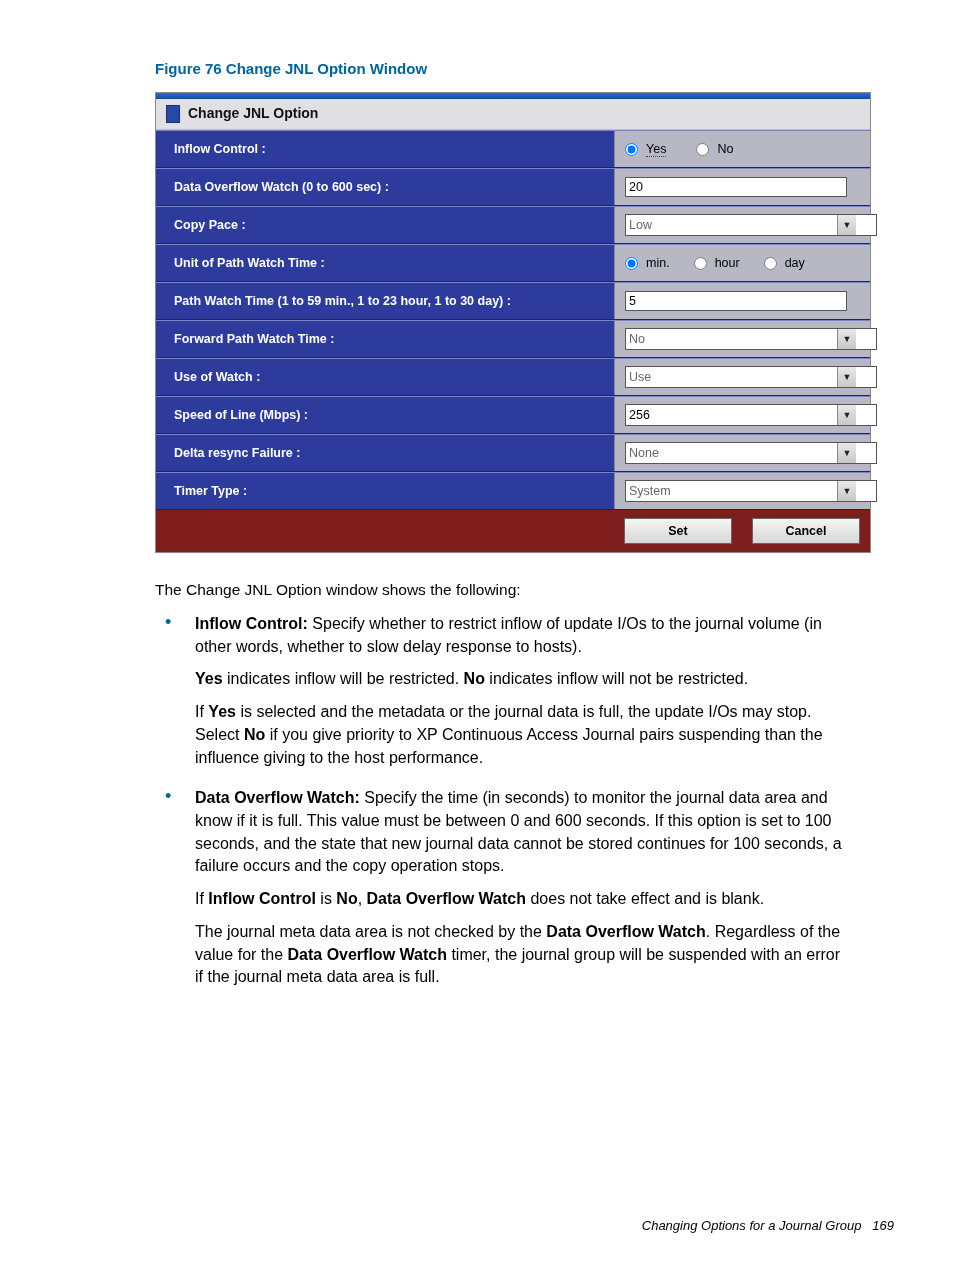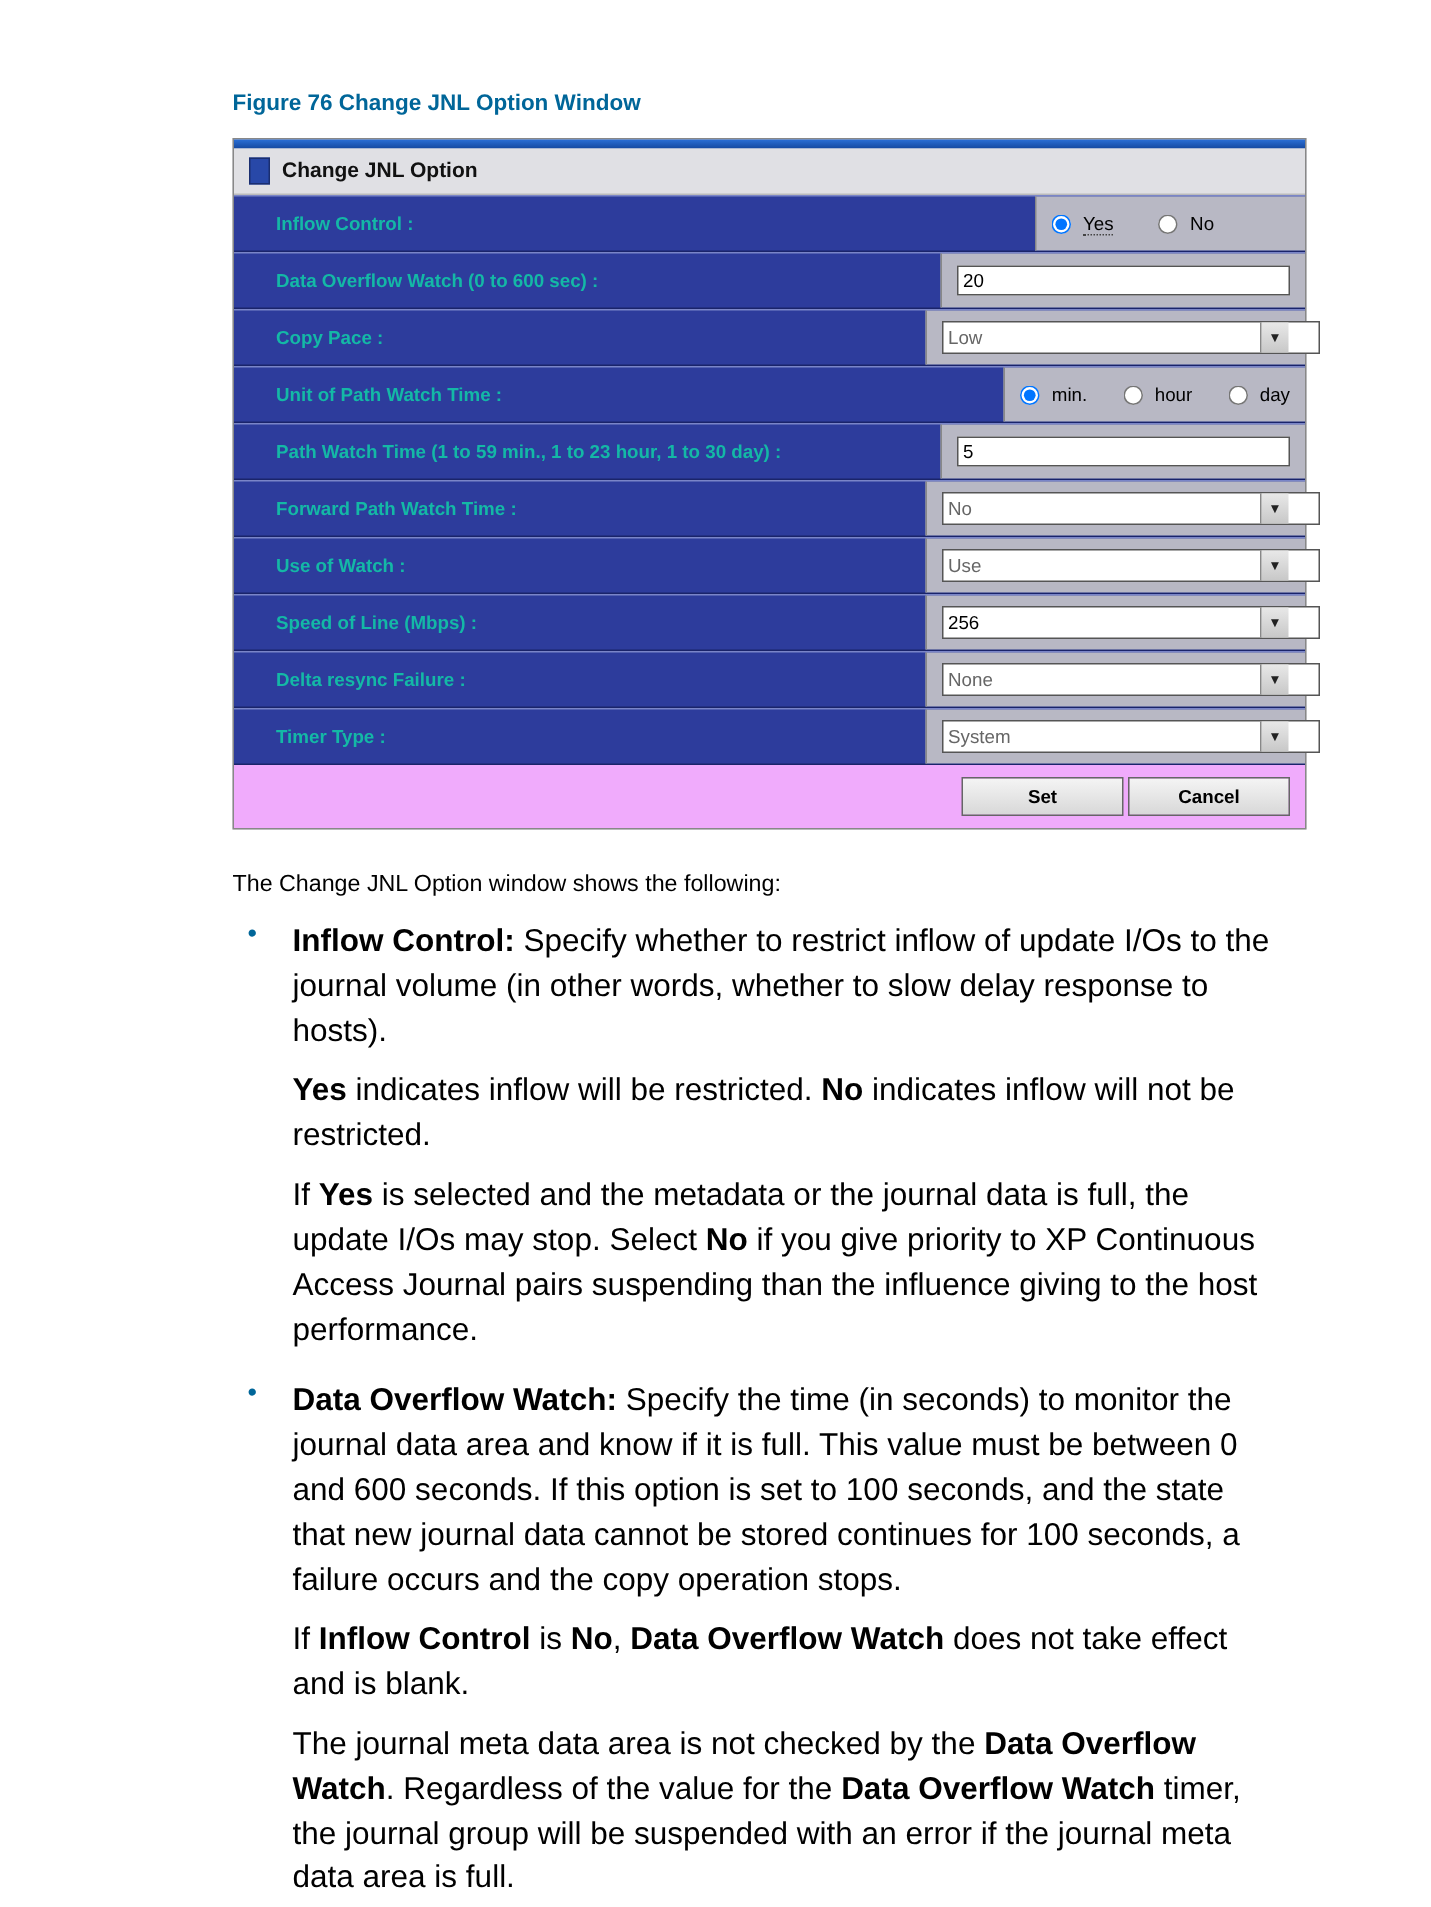--- a/index.html
+++ b/index.html
@@ -59,25 +59,25 @@
   }
   .form-row {
     display: flex;
     align-items: stretch;
     background: #2d3c9c;
     border-top: 1px solid #7a85c8;
     border-bottom: 1px solid #1a246a;
     min-height: 36px;
   }
   .form-label {
-    color: #14b8a6;
+    color: #ffffff;
     font-weight: bold;
     font-size: 12.5px;
-    padding: 10px 28px;
-    width: 534px;
+    padding: 10px 18px;
+    width: 458px;
     box-sizing: border-box;
     display: flex;
     align-items: center;
   }
   .form-control-cell {
     flex: 1;
     background: #b8b8c4;
     padding: 6px 10px;
     display: flex;
     align-items: center;
@@ -128,25 +128,25 @@
     background: linear-gradient(to bottom, #e8e8e8, #c8c8c8);
     border-left: 1px solid #888;
     display: flex;
     align-items: center;
     justify-content: center;
     font-size: 9px;
     color: #222;
     pointer-events: none;
   }
   .button-row {
-    background: #f0abfc;
+    background: #7f1d1d;
     padding: 8px 10px;
     display: flex;
     justify-content: flex-end;
-    gap: 3px;
+    gap: 20px;
   }
   .btn {
     width: 108px;
     height: 26px;
     font-size: 12.5px;
     font-weight: bold;
     border: 1px solid #666;
     background: linear-gradient(to bottom, #f4f4f4, #d8d8d8);
     cursor: pointer;
   }
@@ -173,21 +173,21 @@
     position: absolute;
     left: 10px;
     top: 0;
     color: #006699;
     font-size: 18px;
     line-height: 1;
   }
   .para {
     margin-bottom: 10px;
     line-height: 1.42;
-    font-size: 21px;
+    font-size: 16px;
   }
   .b { font-weight: bold; }
   .footer {
     position: absolute;
     bottom: 38px;
     right: 60px;
     font-size: 13px;
     color: #000;
     font-style: italic;
   }

